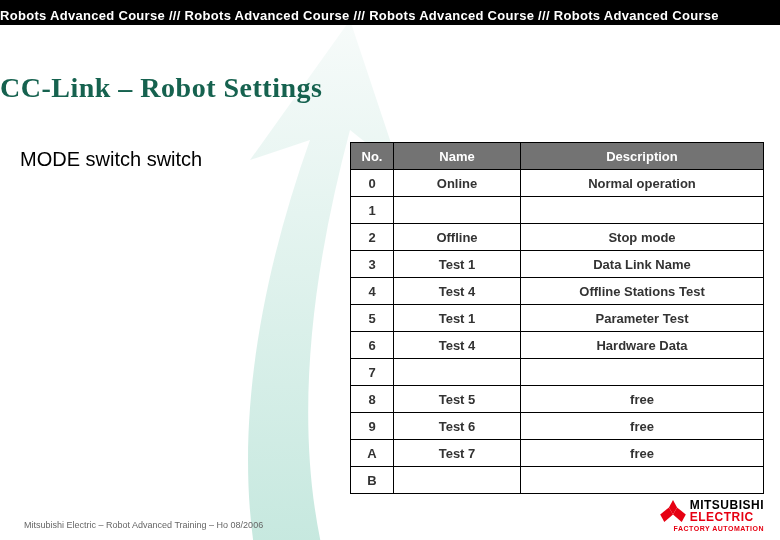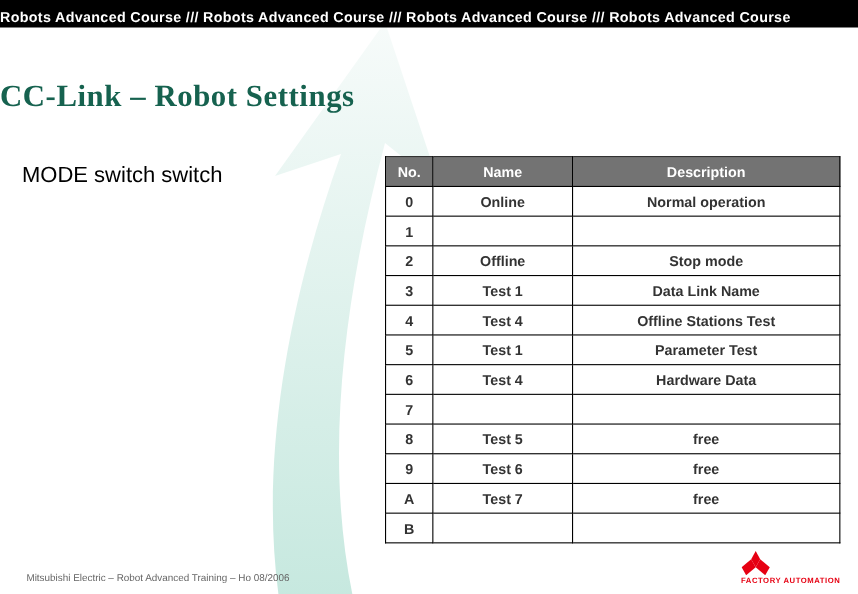--- a/index.html
+++ b/index.html
@@ -245,15 +245,19 @@
   <span>Mitsubishi Electric – Robot Advanced Training – Ho 08/2006</span>
 </div>
 
 <div class="logo-wrap">
   <div class="logo-row">
     <svg width="26" height="22" viewBox="0 0 100 86">
       <polygon points="50,0 66,29 50,57 34,29" fill="#e60012"></polygon>
       <polygon points="50,57 66,29 100,57 84,86" fill="#e60012"></polygon>
       <polygon points="50,57 34,29 0,57 16,86" fill="#e60012"></polygon>
     </svg>
+    <div class="logo-txt">
+      <div class="l1">MITSUBISHI</div>
+      <div class="l2">ELECTRIC</div>
+    </div>
   </div>
   <div class="logo-sub">FACTORY AUTOMATION</div>
 </div>
 
 </body></html>

